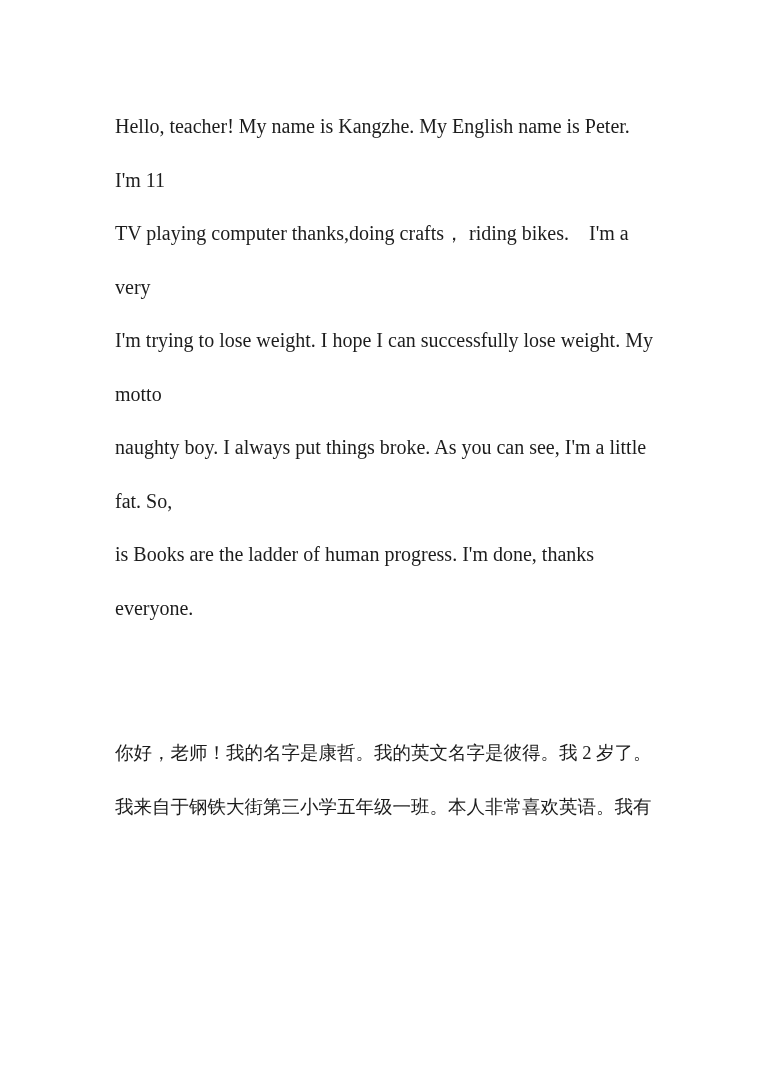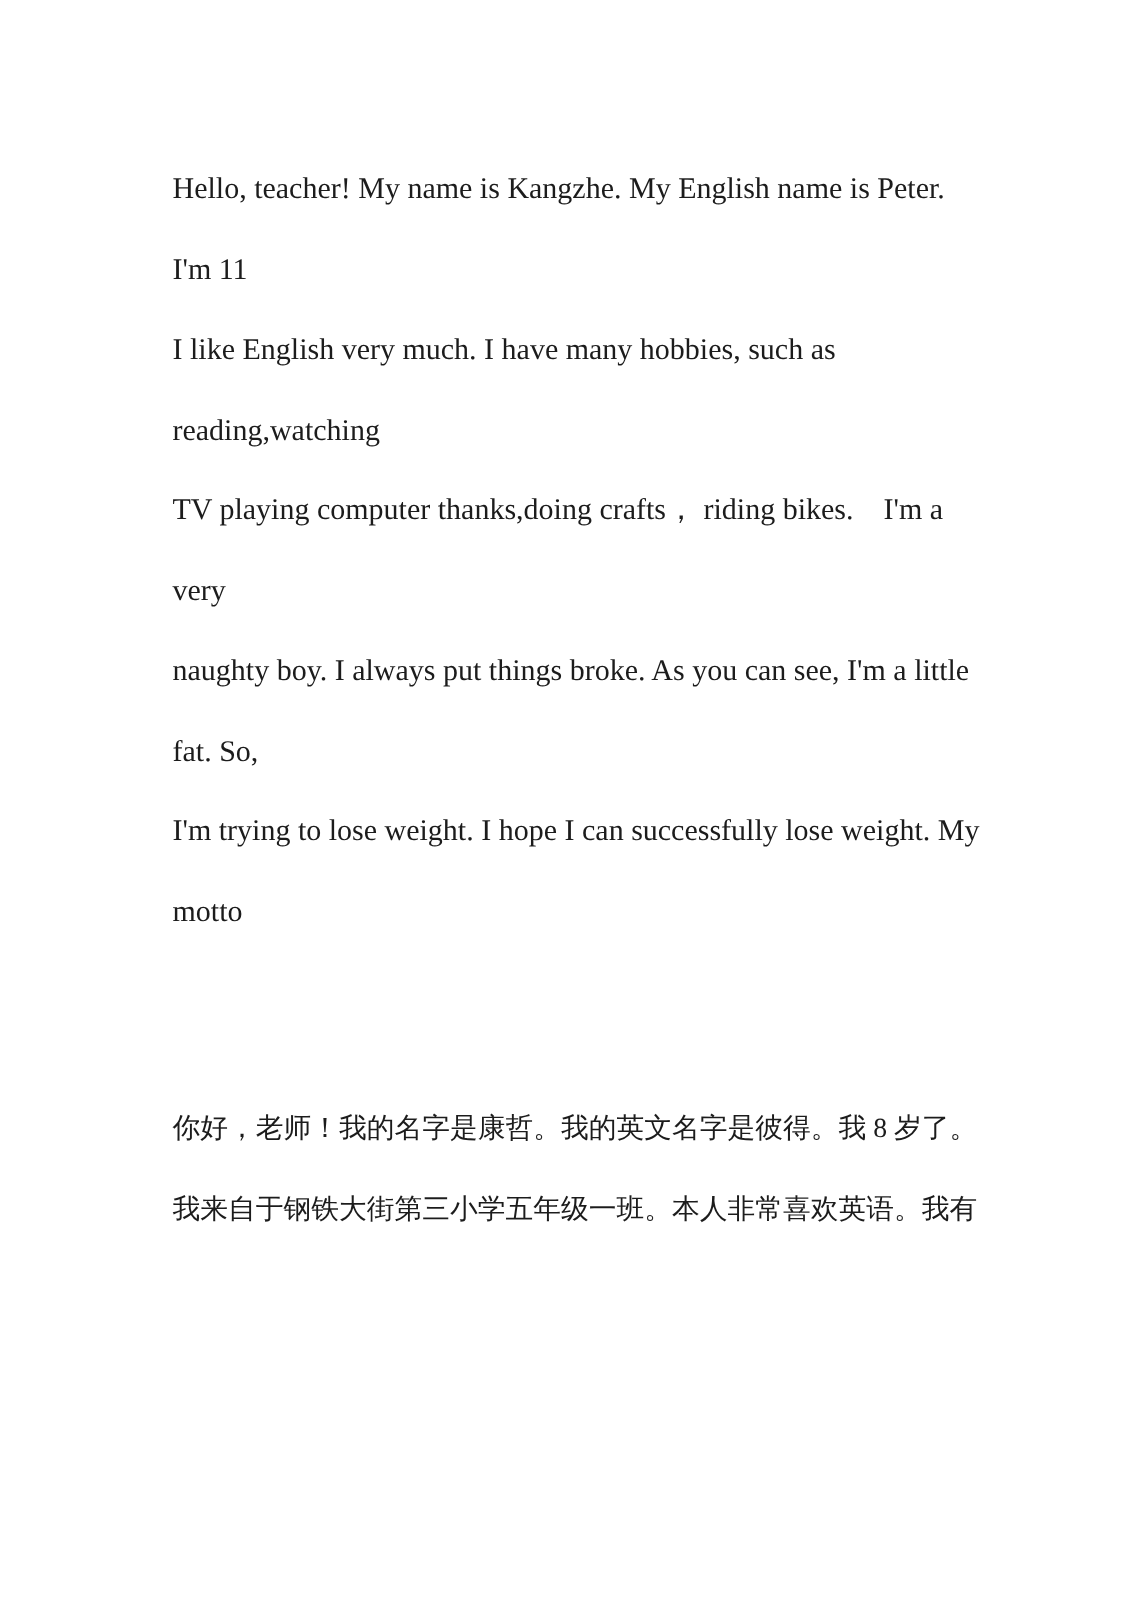--- a/index.html
+++ b/index.html
@@ -40,28 +40,28 @@
   }
 </style>
 </head>
 <body>
 
 <div class="page">
   <div class="content">
 
     <div class="para en">
       <div class="line">Hello, teacher! My name is Kangzhe. My English name is Peter. I'm 11</div>
-      <div class="line">I like English very much. I have many hobbies, such as reading,watching</div>
       <div class="line">TV playing computer thanks,doing crafts， riding bikes.    I'm a very</div>
+      <div class="line">I'm trying to lose weight. I hope I can successfully lose weight. My motto</div>
       <div class="line">naughty boy. I always put things broke. As you can see, I'm a little fat. So,</div>
-      <div class="line">I'm trying to lose weight. I hope I can successfully lose weight. My motto</div>
+      <div class="line">is Books are the ladder of human progress. I'm done, thanks everyone.</div>
     </div>
 
     <div class="spacer"></div>
 
     <div class="para zh">
-      <div class="line">你好，老师！我的名字是康哲。我的英文名字是彼得。我 8 岁了。</div>
+      <div class="line">你好，老师！我的名字是康哲。我的英文名字是彼得。我 2 岁了。</div>
       <div class="line">我来自于钢铁大街第三小学五年级一班。本人非常喜欢英语。我有</div>
 
     </div>
 
   </div>
 </div>
 
 </body></html>

